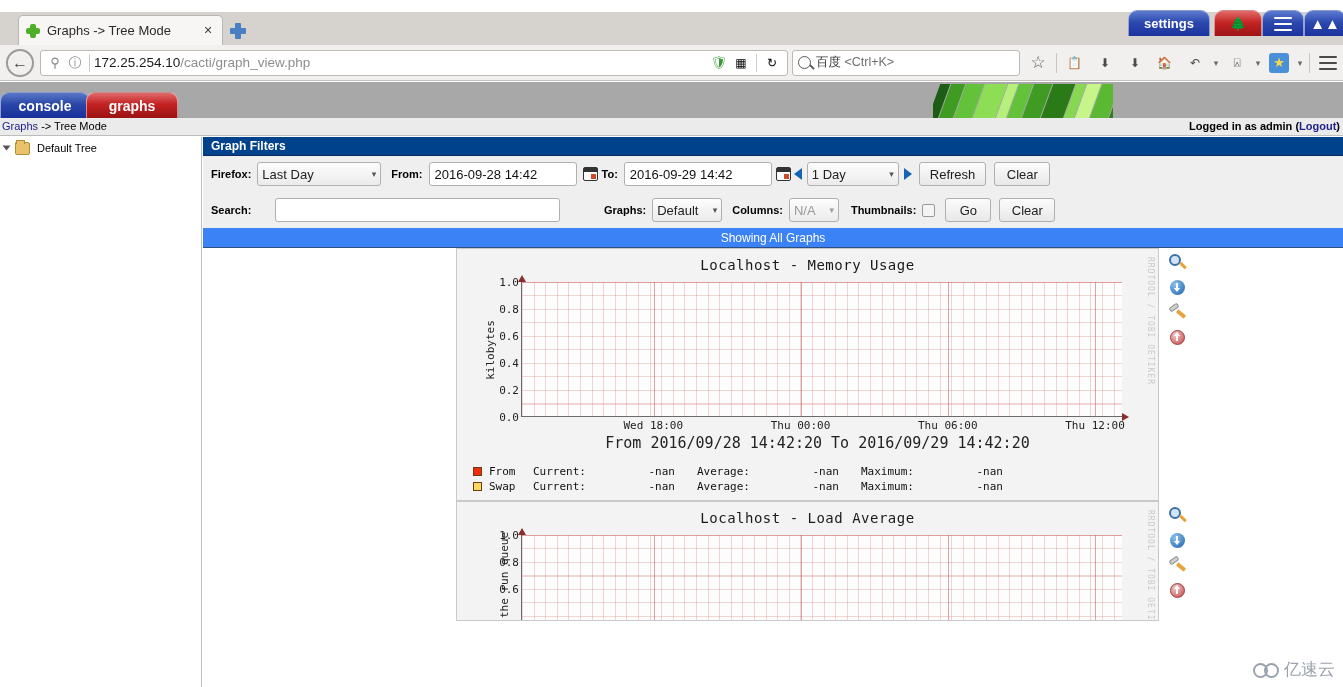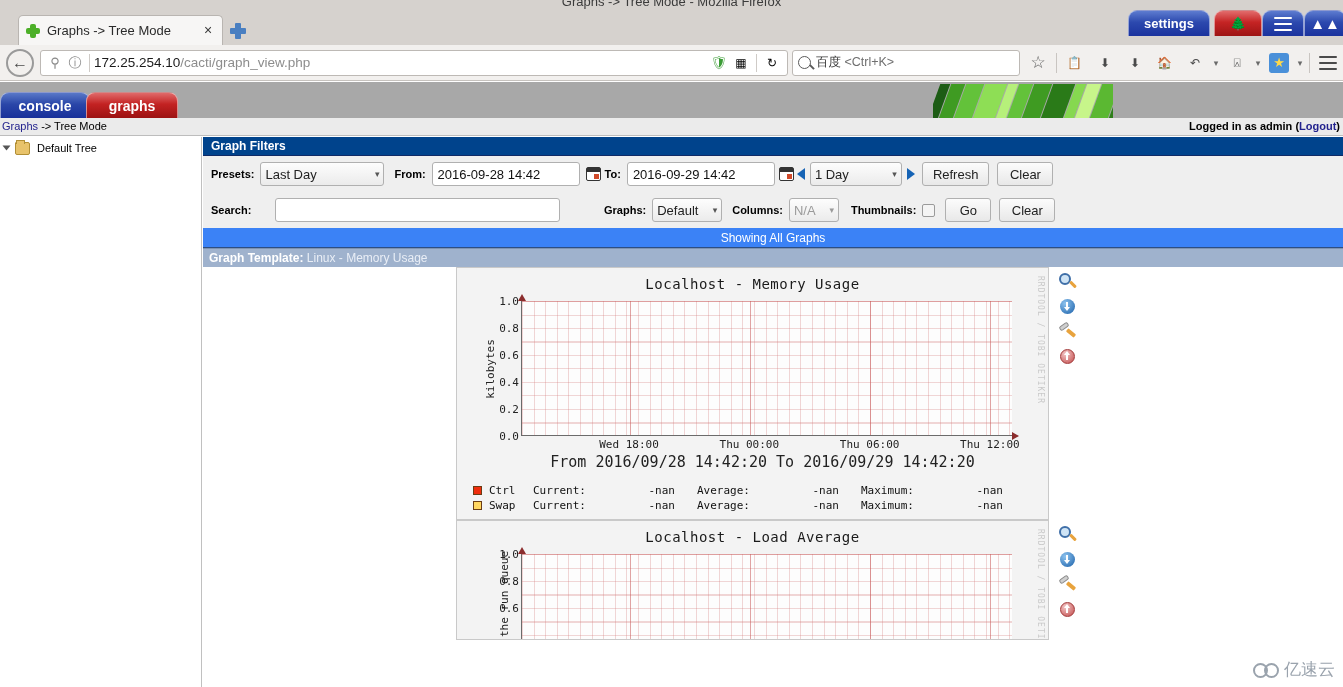--- a/index.html
+++ b/index.html
@@ -251,21 +251,21 @@
     height: 19px; line-height: 19px; padding-left: 6px;
     border-top: 1px solid #7e93b2;
   }
   .bar-template b { color: #ffffff; }
   .bar-template .tname { color: #e9eef6; }
 
   .graph-area { background: #ffffff; position: relative; }
   .graph-row { display: flex; align-items: flex-start; }
   .graph-spacer { width: 253px; flex: 0 0 auto; }
   .graph-box {
-    width: 593px; flex: 0 0 auto; background: #f3f3f3;
+    width: 703px; flex: 0 0 auto; background: #f3f3f3;
     border: 1px solid #c9c9c9; position: relative;
     font-family: "DejaVu Sans Mono", monospace;
   }
   .graph-title {
     text-align: center; font-size: 14px; color: #1a1a1a;
     padding-top: 8px; letter-spacing: 0.5px;
   }
   .plot-wrap { position: relative; height: 135px; margin: 9px 0 0 0; }
   .ylabel {
     position: absolute; left: 4px; top: 50%; transform: translateY(-50%) rotate(-90deg);
@@ -356,23 +356,20 @@
     border: 2px solid #9aa3ad; border-radius: 50%;
   }
   .site-watermark .glasses::before { left:0; }
   .site-watermark .glasses::after  { right:0; }
 </style>
 </head>
 <body>
 
 <div id="app">
 
-  <div class="browser-titlebar">
-    <div class="wintitle">Graphs -&gt; Tree Mode - Mozilla Firefox</div>
-  </div>
 
   <div class="tabstrip">
     <div class="tab">
       <span class="favicon"></span>
       <span class="tabtitle">Graphs -&gt; Tree Mode</span>
       <span class="tabclose">×</span>
     </div>
     <div class="newtab"></div>
   </div>
 
@@ -466,21 +463,21 @@
     </div>
   </div>
 
   <div class="main">
 
     <div class="panel">
       <div class="panel-title">Graph Filters</div>
       <div class="filter-body">
 
         <div class="filter-row">
-          <span class="flabel">Presets:</span>
+          <span class="flabel">Firefox:</span>
           <span class="fakeselect" style="width:124px;">
             <span>Last Day</span>
             <span class="arrow">▾</span>
           </span>
           <span class="flabel" style="margin-left:10px;">From:</span>
           <input class="ui" style="width: 148px;" value="2016-09-28 14:42">
           <span class="cal-ico" style="margin:0 4px 0 6px;"></span>
           <span class="flabel">To:</span>
           <input class="ui" style="width: 148px;" value="2016-09-29 14:42">
           <span class="cal-ico" style="margin:0 3px 0 4px;"></span>
@@ -511,24 +508,20 @@
           <span class="chk"></span>
           <span class="btn" style="margin-left:10px;min-width:46px;">Go</span>
           <span class="btn" style="margin-left:8px;min-width:56px;">Clear</span>
         </div>
       </div>
     </div>
 
     <div class="bar-showing">Showing All Graphs</div>
 
 
-    <div class="bar-template">
-      <b>Graph Template:</b>
-      <span class="tname">Linux - Memory Usage</span>
-    </div>
 
     <div class="graph-area">
       <div class="graph-row">
         <div class="graph-spacer"></div>
         <div class="graph-box">
           <div class="graph-title">Localhost - Memory Usage</div>
           <div class="plot-wrap">
             <div class="ylabel">kilobytes</div>
             <div class="yticks">
               <span class="ytick" style="top:0%">1.0</span>
@@ -551,21 +544,21 @@
           <div class="xticks">
             <span class="xtick" style="left:22%">Wed 18:00</span>
             <span class="xtick" style="left:46.5%">Thu 00:00</span>
             <span class="xtick" style="left:71%">Thu 06:00</span>
             <span class="xtick" style="left:95.5%">Thu 12:00</span>
           </div>
           <div class="range-line">From 2016/09/28 14:42:20 To 2016/09/29 14:42:20</div>
           <div class="legend">
             <div class="legend-row">
               <span class="swatch" style="background:#ef2c0c"></span>
-              <span class="lg-name">Ctrl</span>
+              <span class="lg-name">From</span>
               <span class="lg-lab">Current:</span>
               <span class="lg-val">-nan</span>
               <span class="lg-lab">Average:</span>
               <span class="lg-val">-nan</span>
               <span class="lg-lab">Maximum:</span>
               <span class="lg-val">-nan</span>
             </div>
             <div class="legend-row">
               <span class="swatch" style="background:#ffd660"></span>
               <span class="lg-name">Swap</span>

